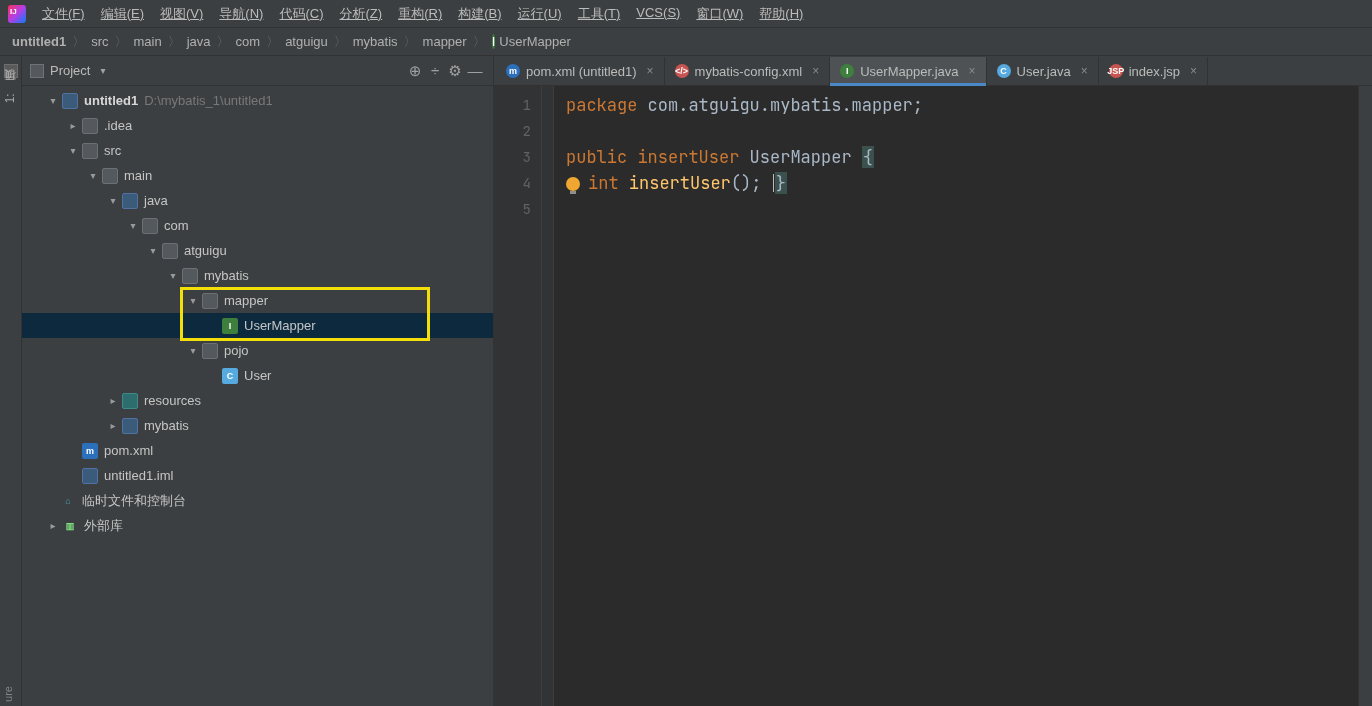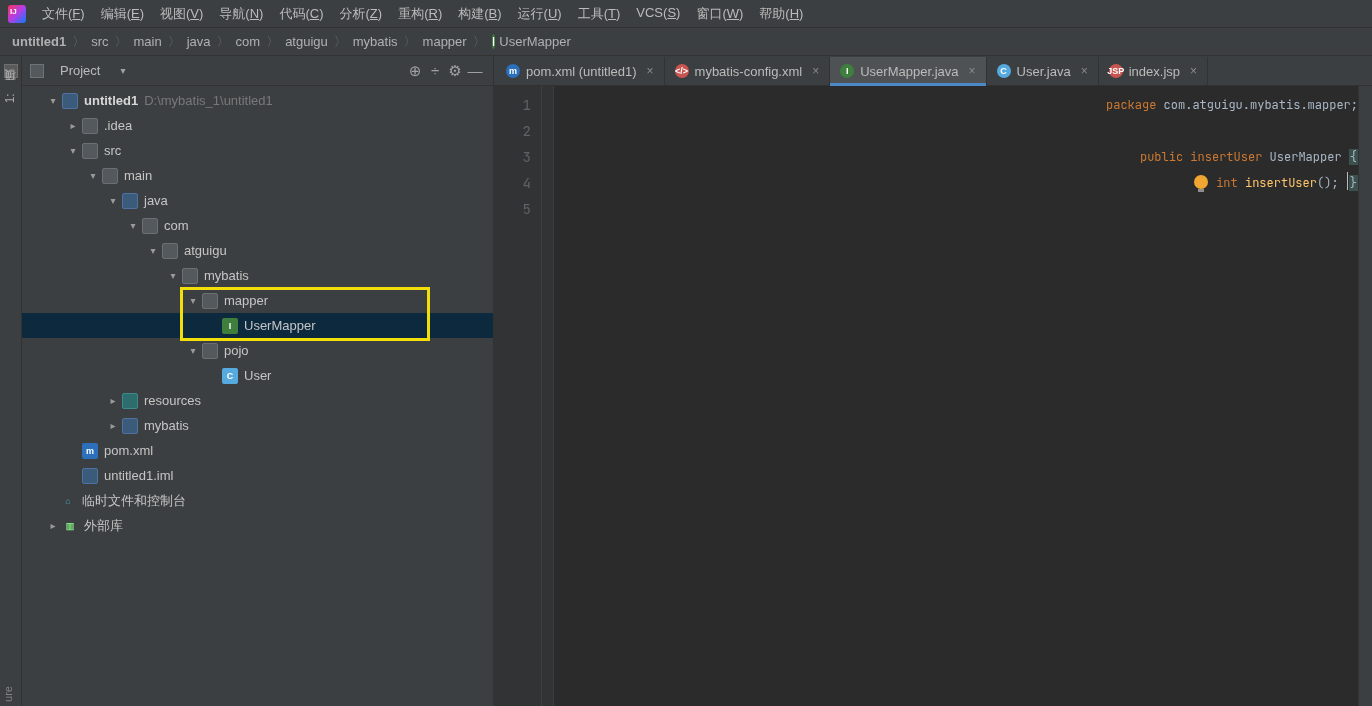--- a/index.html
+++ b/index.html
@@ -95,21 +95,21 @@
     flex-direction: column;
   }
   .sidebar-header {
     height: 30px;
     display: flex;
     align-items: center;
     padding: 0 8px;
     border-bottom: 1px solid #323232;
   }
   .sidebar-header .proj {
-    display:flex;align-items:center;gap:16px;flex:1;
+    display:flex;align-items:center;gap:6px;flex:1;
   }
   .sidebar-header .proj .icn{
     width:14px;height:14px;background:#53595d;border:1px solid #6d7377;
   }
   .sidebar-header .tool-icn{
     width:20px;height:20px;display:flex;align-items:center;justify-content:center;color:#a0a0a0;font-size:15px;
   }
   .sidebar-header .drop { color:#a0a0a0; font-size:10px; margin-left:4px;}
   .tree {
     flex:1;
@@ -175,23 +175,22 @@
 
   .editor-body { flex:1; display:flex; }
   .lnums {
     width:48px; background:#313335; color:#606366; text-align:right;
     font-family:"JetBrains Mono",Consolas,monospace; font-size:14px;
     padding:6px 10px 0 0; line-height:26px; border-right:1px solid #3c3f41;
   }
   .gutter2 { width:12px; background:#313335; border-right:1px solid #3c3f41;}
   .code {
     flex:1; padding:6px 0 0 12px;
-    font-family:"JetBrains Mono",Consolas,monospace; font-size:12px; line-height:26px;
+    font-family:"JetBrains Mono",Consolas,monospace; font-size:17px; line-height:26px;
     position:relative;
-    text-align:right;
   }
   .right-strip { width:14px; background:#3c3f41; border-left:1px solid #323232;}
   .kw{color:#cc7832;} .id{color:#a9b7c6;} .type{color:#a9b7c6;} .fn{color:#ffc66d;}
   .cm{color:#629755;font-style:italic;} .pkg{color:#a9b7c6;} .brace{color:#a9b7c6;}
   .bulb {
     display:inline-block;width:14px;height:14px;background:#f0a732;border-radius:50%;
     position:relative; margin-right:8px; vertical-align:-2px;
   }
   .bulb::after{content:"";position:absolute;left:4px;bottom:-3px;width:6px;height:3px;background:#8e8e8e;}
   .code .hl-br { background:#3b514d; padding:0 1px;}
@@ -199,21 +198,21 @@
   .bottom-leftgutter-label{
     position:absolute; left:2px; bottom:4px; writing-mode:vertical-rl; transform:rotate(180deg);
     font-size:11px; color:#848484;
   }
 </style>
 </head>
 <body>
 
 <div class="menubar">
   <div class="logo"></div>
-  <div id="menu-slot" style="display: flex;">
+  <div id="menu-slot" style="display: flex; text-decoration: underline;">
       <div class="menu-item">文件(<u>F</u>)</div>
       <div class="menu-item">编辑(<u>E</u>)</div>
       <div class="menu-item">视图(<u>V</u>)</div>
       <div class="menu-item">导航(<u>N</u>)</div>
       <div class="menu-item">代码(<u>C</u>)</div>
       <div class="menu-item">分析(<u>Z</u>)</div>
       <div class="menu-item">重构(<u>R</u>)</div>
       <div class="menu-item">构建(<u>B</u>)</div>
       <div class="menu-item">运行(<u>U</u>)</div>
       <div class="menu-item">工具(<u>T</u>)</div>

